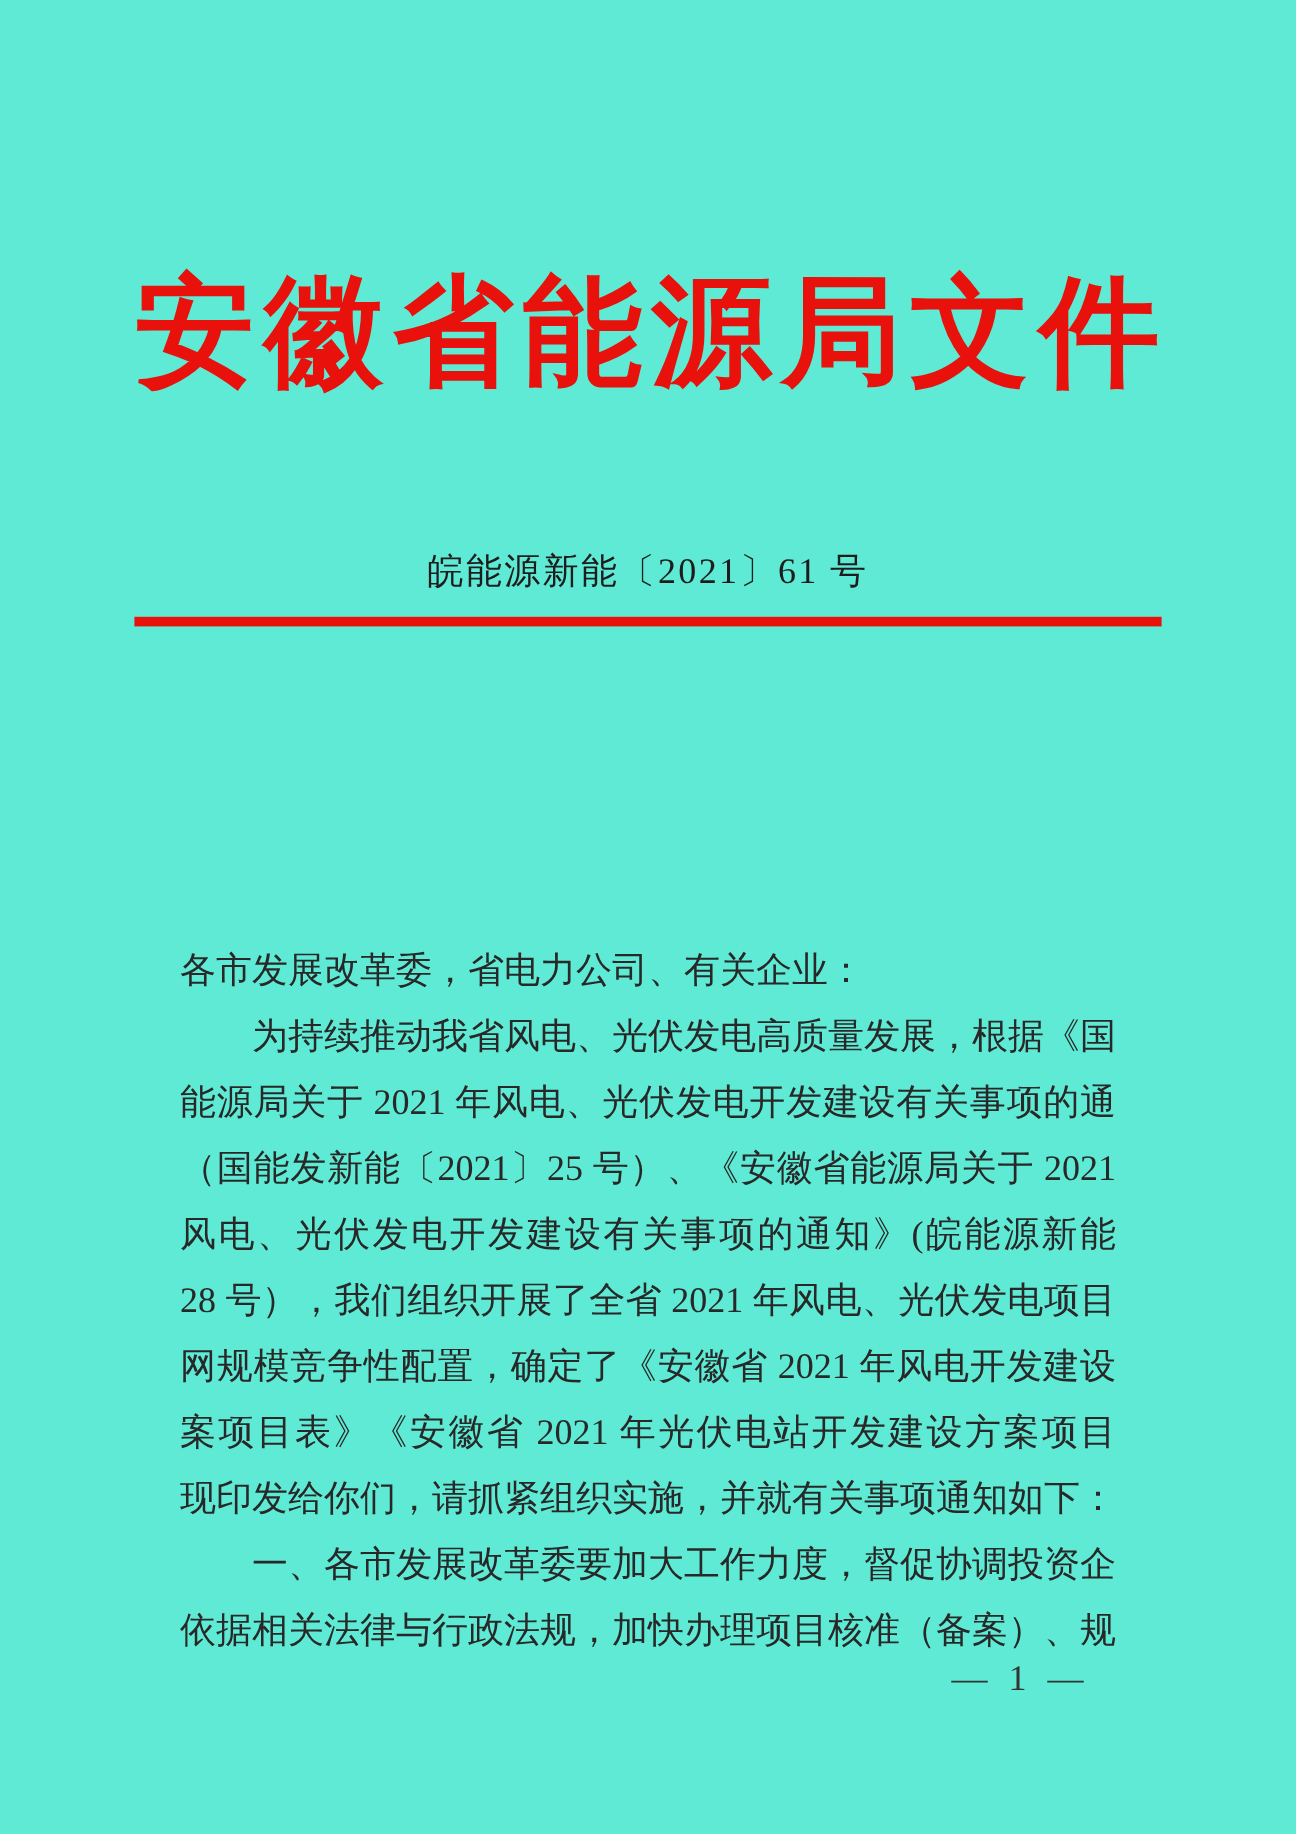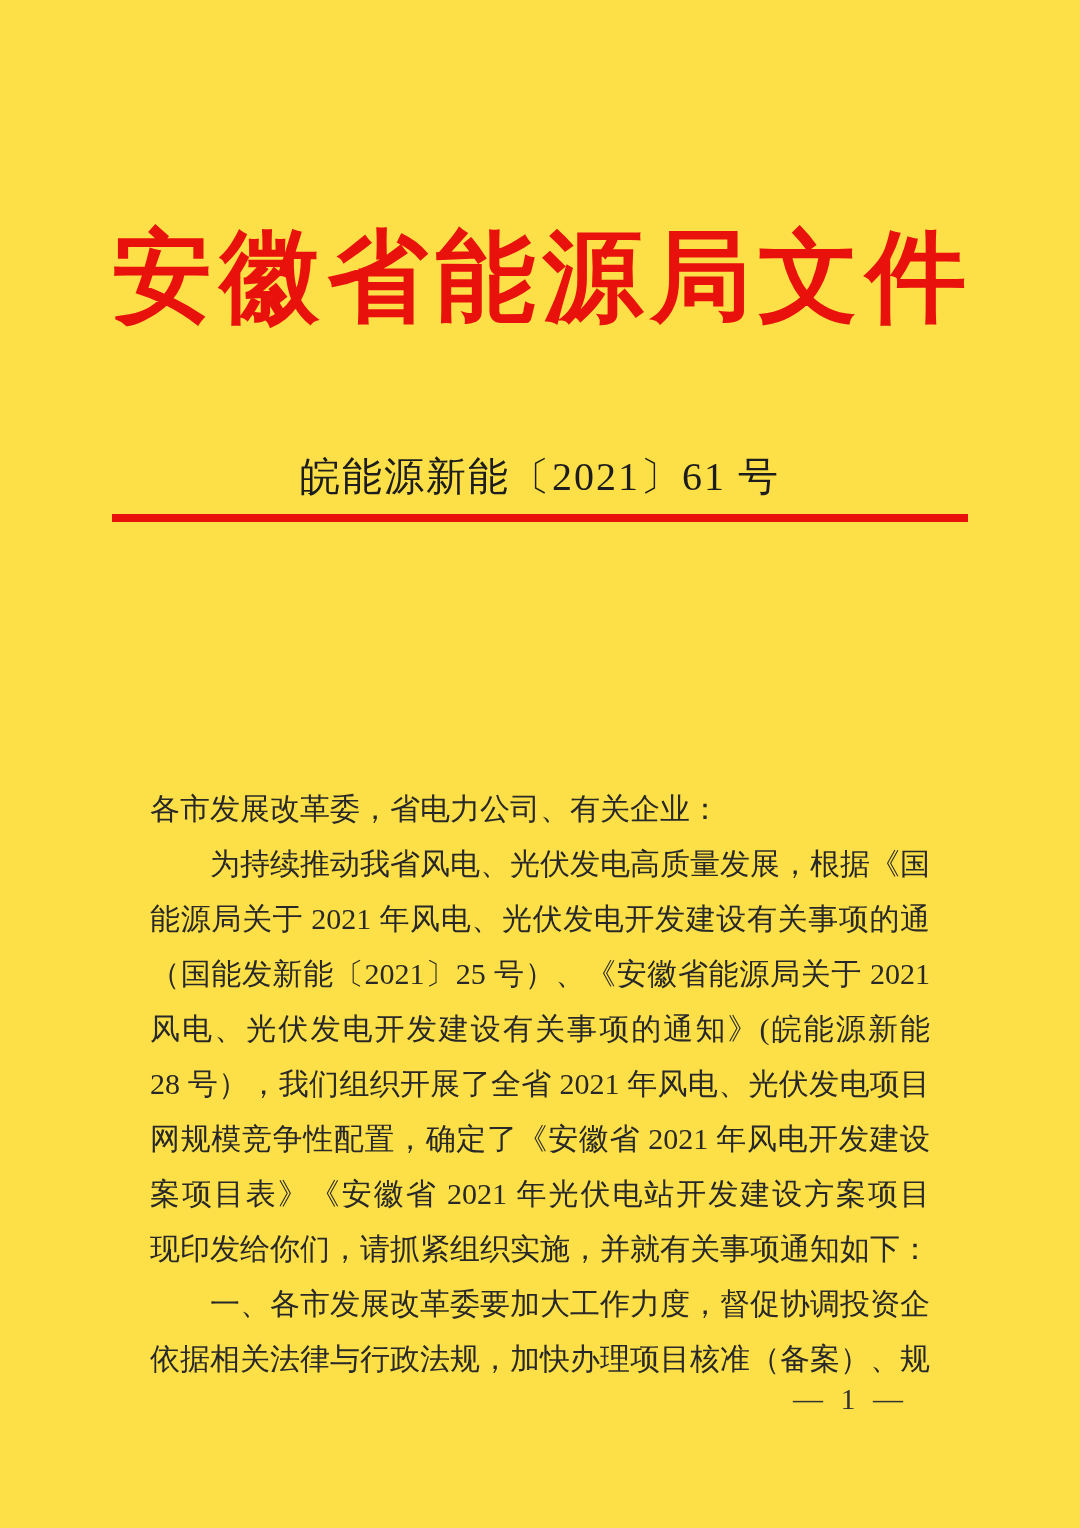--- a/index.html
+++ b/index.html
@@ -4,21 +4,21 @@
   <style>
     html, body {
       margin: 0;
       padding: 0;
       background: #ffffff;
     }
     .page {
       position: relative;
       width: 1080px;
       height: 1528px;
-      background: #fde047;
+      background: #5eead4;
       overflow: hidden;
       font-family: "Liberation Serif", "DejaVu Serif", serif;
     }
     
     .agency-header {
       position: absolute;
       top: 205px;
       left: 112px;
       width: 856px;
       height: 145px;
@@ -32,21 +32,21 @@
       white-space: normal;
       overflow: hidden;
     }
     
     .doc-number {
       position: absolute;
       top: 455px;
       left: 0;
       width: 100%;
       text-align: center;
-      font-size: 40px;
+      font-size: 30px;
       line-height: 44px;
       color: #1d1d1d;
       letter-spacing: 2px;
     }
     
     .red-line {
       position: absolute;
       top: 514px;
       left: 112px;
       width: 856px;

